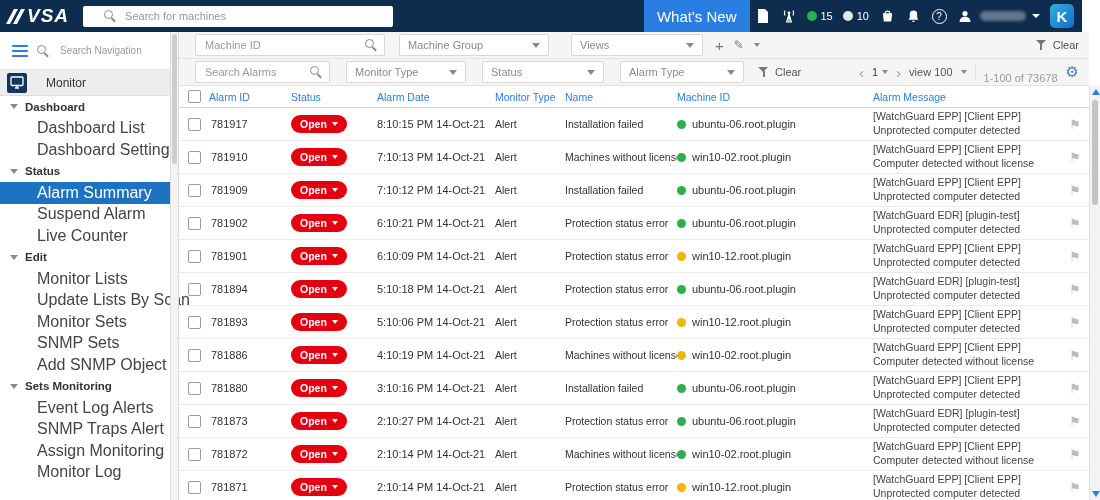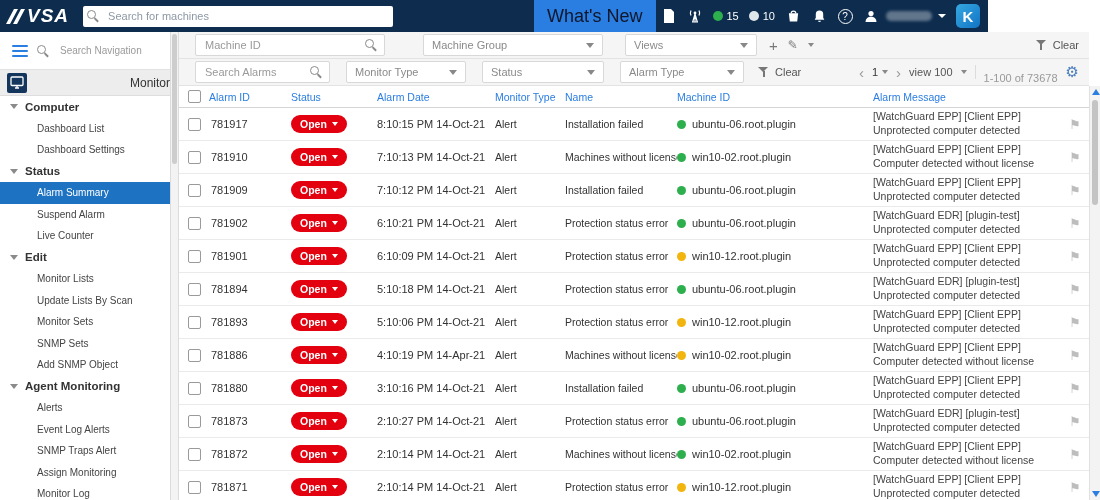--- a/index.html
+++ b/index.html
@@ -1,69 +1,69 @@
 <!DOCTYPE html>
 <html><head>
 <meta charset="utf-8">
 <style>
   html,body{width:1100px;height:500px;margin:0;overflow:hidden;font-family:"Liberation Sans","DejaVu Sans",sans-serif;background:#fff;}
   *{box-sizing:border-box;}
 
   
-  .topbar{position:fixed;top:0;left:0;width:988px;height:32px;background:#0d2c4e;display:flex;align-items:center;z-index:30;}
+  .topbar{position:fixed;top:0;left:0;width:1082px;height:32px;background:#0d2c4e;display:flex;align-items:center;z-index:30;}
   .logo{display:flex;align-items:center;padding:0 14px 0 10px;cursor:pointer;}
   .lg-stripe{display:inline-block;width:4px;height:15px;background:#fff;transform:skewX(-28deg);margin-right:3px;}
   .logo-text{color:#fff;font-weight:bold;font-style:italic;font-size:19px;letter-spacing:1px;margin-left:3px;}
-  .top-search{display:flex;align-items:center;gap:7px;background:#fff;border-radius:2px;height:21px;width:310px;padding:0 4px;}
+  .top-search{display:flex;align-items:center;gap:7px;background:#fff;border-radius:2px;height:21px;width:310px;padding:0 21px;}
   .top-search input{border:0;outline:0;flex:1;font-size:11px;color:#333;}
   .top-search input::placeholder{color:#8d98a5;}
   .mag-icon{width:12px;height:12px;position:relative;display:inline-block;flex:none;}
   .mag-icon::before{content:'';position:absolute;width:7px;height:7px;border:1.5px solid #8a8a8a;border-radius:50%;top:0;left:0;}
   .mag-icon::after{content:'';position:absolute;width:5px;height:1.5px;background:#8a8a8a;transform:rotate(45deg);top:9px;left:7px;}
   .top-right{margin-left:auto;display:flex;align-items:center;height:32px;}
-  .whats-new{height:32px;border:0;background:#2a7de1;color:#0f172a;font-size:18px;padding:0 13px;cursor:pointer;font-family:inherit;}
+  .whats-new{height:32px;border:0;background:#2a7de1;color:#ffffff;font-size:15px;padding:0 13px;cursor:pointer;font-family:inherit;}
   .tb-icon{display:inline-flex;align-items:center;justify-content:center;width:26px;height:32px;cursor:pointer;}
   .qmark{color:#fff;font-size:11px;}
   .qmark .q-circle{width:15px;height:15px;border:1.5px solid #fff;border-radius:50%;display:flex;align-items:center;justify-content:center;font-size:10px;}
   .count-badge{display:inline-flex;align-items:center;gap:4px;color:#fff;font-size:11px;margin:0 5px;}
   .dot-g{width:10px;height:10px;border-radius:50%;background:#2eaf4d;display:inline-block;}
   .dot-w{width:10px;height:10px;border-radius:50%;background:#dfe6ec;display:inline-block;}
   .user-blur{width:46px;height:10px;border-radius:5px;background:rgba(255,255,255,.35);filter:blur(1.5px);margin:0 6px 0 2px;}
   .caret-w{width:0;height:0;border-left:4px solid transparent;border-right:4px solid transparent;border-top:4px solid #fff;display:inline-block;margin-right:10px;cursor:pointer;}
   .kaseya{width:24px;height:24px;border-radius:5px;background:linear-gradient(135deg,#36a9e1,#1173c5);color:#fff;font-weight:800;font-size:15px;display:flex;align-items:center;justify-content:center;margin-right:8px;cursor:pointer;}
 
   
   .sidebar{position:fixed;left:0;top:32px;bottom:0;width:170px;background:#fff;z-index:20;}
   .side-top{height:38px;display:flex;align-items:center;gap:9px;padding:0 0 0 12px;border-bottom:1px solid #e2e2e2;}
   .hamburger{width:16px;height:12px;display:inline-flex;flex-direction:column;justify-content:space-between;cursor:pointer;flex:none;}
   .hamburger span{height:2px;background:#2a7de1;border-radius:1px;}
   .side-top input{border:0;outline:0;font-size:10px;width:95px;color:#444;}
   .side-top input::placeholder{color:#9a9a9a;}
-  .module-row{height:26px;background:#ededed;display:flex;align-items:center;gap:3px;padding-left:7px;border-bottom:1px solid #ddd;cursor:pointer;justify-content:space-between;}
+  .module-row{height:26px;background:#ededed;display:flex;align-items:center;gap:19px;padding-left:7px;border-bottom:1px solid #ddd;cursor:pointer;}
   .module-icon{width:20px;height:20px;background:#14365c;border-radius:2px;display:flex;align-items:center;justify-content:center;flex:none;}
   .module-label{font-size:12px;color:#333;}
   .nav-sec{display:flex;align-items:center;height:21.5px;padding-left:10px;gap:7px;cursor:pointer;}
   .sec-caret{width:0;height:0;border-left:4px solid transparent;border-right:4px solid transparent;border-top:5px solid #8a8a8a;display:inline-block;}
   .sec-label{font-size:11.5px;font-weight:bold;color:#333;}
-  .nav-item{display:flex;align-items:center;height:21.5px;padding-left:37px;font-size:10px;color:#444;cursor:pointer;white-space:nowrap;}
+  .nav-item{display:flex;align-items:center;height:21.5px;padding-left:37px;font-size:16px;color:#444;cursor:pointer;white-space:nowrap;}
   .nav-item.selected{background:#1d72c2;color:#fff;}
   .side-scroll{position:fixed;left:170px;top:32px;bottom:0;width:9px;background:#f3f3f3;border-left:1px solid #dcdcdc;border-right:1px solid #dcdcdc;z-index:21;}
   .side-thumb{position:absolute;top:2px;left:1px;width:5px;height:130px;background:#cdcdcd;border-radius:3px;}
 
   
   .main{position:fixed;left:179px;top:32px;right:11px;bottom:0;background:#5eead4;overflow:hidden;}
   .filter-row{display:flex;align-items:center;height:27px;background:#f5f5f5;padding:0 10px 0 16px;border-bottom:1px solid #e3e3e3;font-size:11px;color:#555;}
   .inp{display:flex;align-items:center;background:#fff;border:1px solid #d8d8d8;height:22px;border-radius:2px;padding:0 7px;gap:6px;}
   .inp input{border:0;outline:0;flex:1;font-size:11px;color:#444;background:transparent;min-width:0;}
   .inp input::placeholder{color:#999;}
   .sel{display:flex;justify-content:space-between;align-items:center;background:#fff;border:1px solid #d8d8d8;height:22px;padding:0 8px;border-radius:2px;color:#8a8a8a;font-size:11px;cursor:pointer;}
   .tri-down{width:0;height:0;border-left:4px solid transparent;border-right:4px solid transparent;border-top:5px solid #888;display:inline-block;}
   .tri-down.sm{border-left-width:3.5px;border-right-width:3.5px;border-top-width:4px;}
   .inp-machine{width:190px;margin-right:14px;}
-  .sel-group{width:180px;margin-right:22px;margin-left:24px;}
+  .sel-group{width:150px;margin-right:22px;}
   .sel-views{width:132px;margin-right:12px;}
   .icon-plus{color:#777;font-size:15px;margin-right:10px;cursor:pointer;line-height:1;}
   .icon-pencil{color:#777;font-size:12px;margin-right:10px;cursor:pointer;}
   .clear-group{display:flex;align-items:center;gap:6px;cursor:pointer;color:#555;}
   .ml-auto{margin-left:auto;}
   .funnel{position:relative;width:11px;height:11px;display:inline-block;}
   .funnel::before{content:'';position:absolute;top:0;left:0;border-left:5.5px solid transparent;border-right:5.5px solid transparent;border-top:5px solid #777;}
   .funnel::after{content:'';position:absolute;top:4px;left:4.5px;width:2px;height:6px;background:#777;}
   .inp-alarms{width:135px;margin-right:16px;}
   .sel-mtype{width:120px;margin-right:16px;}
@@ -182,21 +182,21 @@
       <svg width="14" height="13" viewBox="0 0 14 13">
           <rect x="1" y="1" width="12" height="8.5" rx="1" fill="none" stroke="#fff" stroke-width="1.3"></rect>
           <path d="M5 12h4M7 9.5V12" stroke="#fff" stroke-width="1.3"></path>
         </svg>
     </span>
     <span class="module-label">Monitor</span>
   </div>
   <nav id="nav-tree">
       <div class="nav-sec">
         <span class="sec-caret"></span>
-        <span class="sec-label">Computer</span>
+        <span class="sec-label">Dashboard</span>
       </div>
       <div class="nav-item">Dashboard List</div>
       <div class="nav-item">Dashboard Settings</div>
       <div class="nav-sec">
         <span class="sec-caret"></span>
         <span class="sec-label">Status</span>
       </div>
       <div class="nav-item selected">Alarm Summary</div>
       <div class="nav-item">Suspend Alarm</div>
       <div class="nav-item">Live Counter</div>
@@ -204,23 +204,22 @@
         <span class="sec-caret"></span>
         <span class="sec-label">Edit</span>
       </div>
       <div class="nav-item">Monitor Lists</div>
       <div class="nav-item">Update Lists By Scan</div>
       <div class="nav-item">Monitor Sets</div>
       <div class="nav-item">SNMP Sets</div>
       <div class="nav-item">Add SNMP Object</div>
       <div class="nav-sec">
         <span class="sec-caret"></span>
-        <span class="sec-label">Agent Monitoring</span>
-      </div>
-      <div class="nav-item">Alerts</div>
+        <span class="sec-label">Sets Monitoring</span>
+      </div>
       <div class="nav-item">Event Log Alerts</div>
       <div class="nav-item">SNMP Traps Alert</div>
       <div class="nav-item">Assign Monitoring</div>
       <div class="nav-item">Monitor Log</div>
     </nav>
 </aside>
 <div class="side-scroll">
   <div class="side-thumb"></div>
 </div>
 
@@ -450,21 +449,21 @@
       </div>
       <div class="trow">
         <div class="td c-chk">
           <span class="chk"></span>
         </div>
         <div class="td c-id">781886</div>
         <div class="td c-status"><span class="pill">
             <span class="pill-txt">Open</span>
             <span class="pill-caret"></span>
           </span></div>
-        <div class="td c-date">4:10:19 PM 14-Apr-21</div>
+        <div class="td c-date">4:10:19 PM 14-Oct-21</div>
         <div class="td c-type">Alert</div>
         <div class="td c-name">Machines without license (</div>
         <div class="td c-machine">
           <span class="dot yellow"></span>
           <span class="mtxt">win10-02.root.plugin</span>
         </div>
         <div class="td c-msg">[WatchGuard EPP] [Client EPP] Computer detected without license</div>
         <div class="td c-flag">
           <span class="flag">⚑</span>
         </div>

